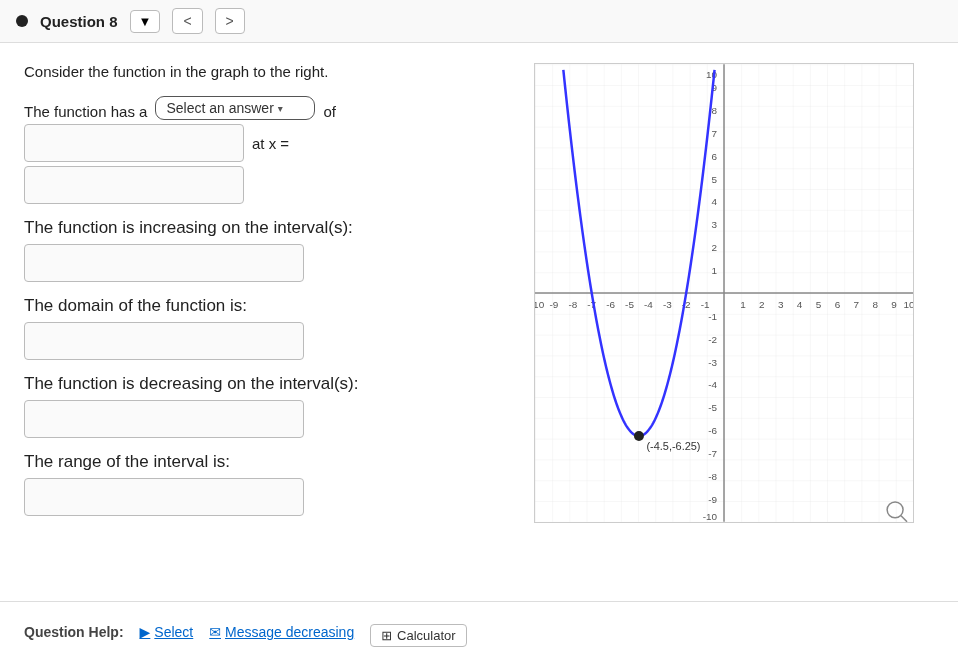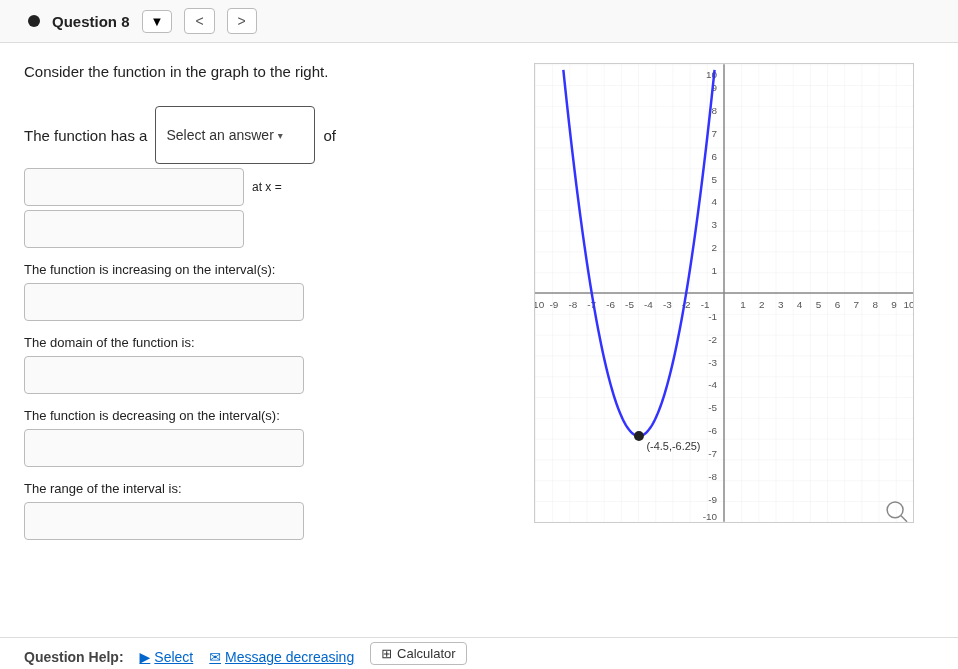--- a/index.html
+++ b/index.html
@@ -16,21 +16,21 @@
       width: 958px;
       min-height: 669px;
       background: #fff;
       display: flex;
       flex-direction: column;
     }
     
     .header-bar {
       display: flex;
       align-items: center;
-      padding: 8px 28px;
+      padding: 8px 16px;
       border-bottom: 1px solid #ddd;
       background: #f9f9f9;
       gap: 12px;
     }
     .question-dot {
       width: 12px;
       height: 12px;
       background: #222;
       border-radius: 50%;
     }
@@ -74,39 +74,39 @@
     }
     .right-panel {
       flex: 1;
       display: flex;
       align-items: flex-start;
       justify-content: flex-start;
     }
     .intro-text {
       font-size: 15px;
       color: #222;
-      margin-bottom: 12px;
+      margin-bottom: 2px;
     }
     .answer-row {
       display: flex;
-      align-items: center;
+      align-items: flex-end;
       gap: 8px;
       flex-wrap: wrap;
     }
     .answer-row-text {
       font-size: 15px;
       color: #222;
     }
     .select-answer-dropdown {
       display: inline-flex;
       align-items: center;
       gap: 4px;
-      padding: 20px 10px;
+      padding: 3px 10px;
       border: 1px solid #555;
-      border-radius: 4px;
+      border-radius: 9px;
       background: #fff;
       cursor: pointer;
       font-size: 14px;
       color: #333;
       min-width: 160px;
     }
     .select-answer-dropdown .chevron {
       font-size: 10px;
       color: #555;
     }
@@ -124,34 +124,34 @@
       width: 280px;
       height: 38px;
       border: 1px solid #bbb;
       border-radius: 4px;
       background: #fafafa;
       padding: 4px 8px;
       font-size: 13px;
       color: #333;
     }
     .at-x-label {
-      font-size: 12px;
+      font-size: 15px;
       color: #222;
     }
     .section-label {
-      font-size: 13px;
+      font-size: 17px;
       color: #222;
       margin-bottom: 2px;
     }
     
     .footer-bar {
       display: flex;
-      align-items: flex-end;
+      align-items: flex-start;
       gap: 16px;
-      padding: 4px 24px;
+      padding: 22px 24px;
       border-top: 1px solid #ddd;
       background: #fff;
     }
     .footer-label {
       font-size: 14px;
       color: #444;
       font-weight: 600;
     }
     .footer-link {
       display: flex;

